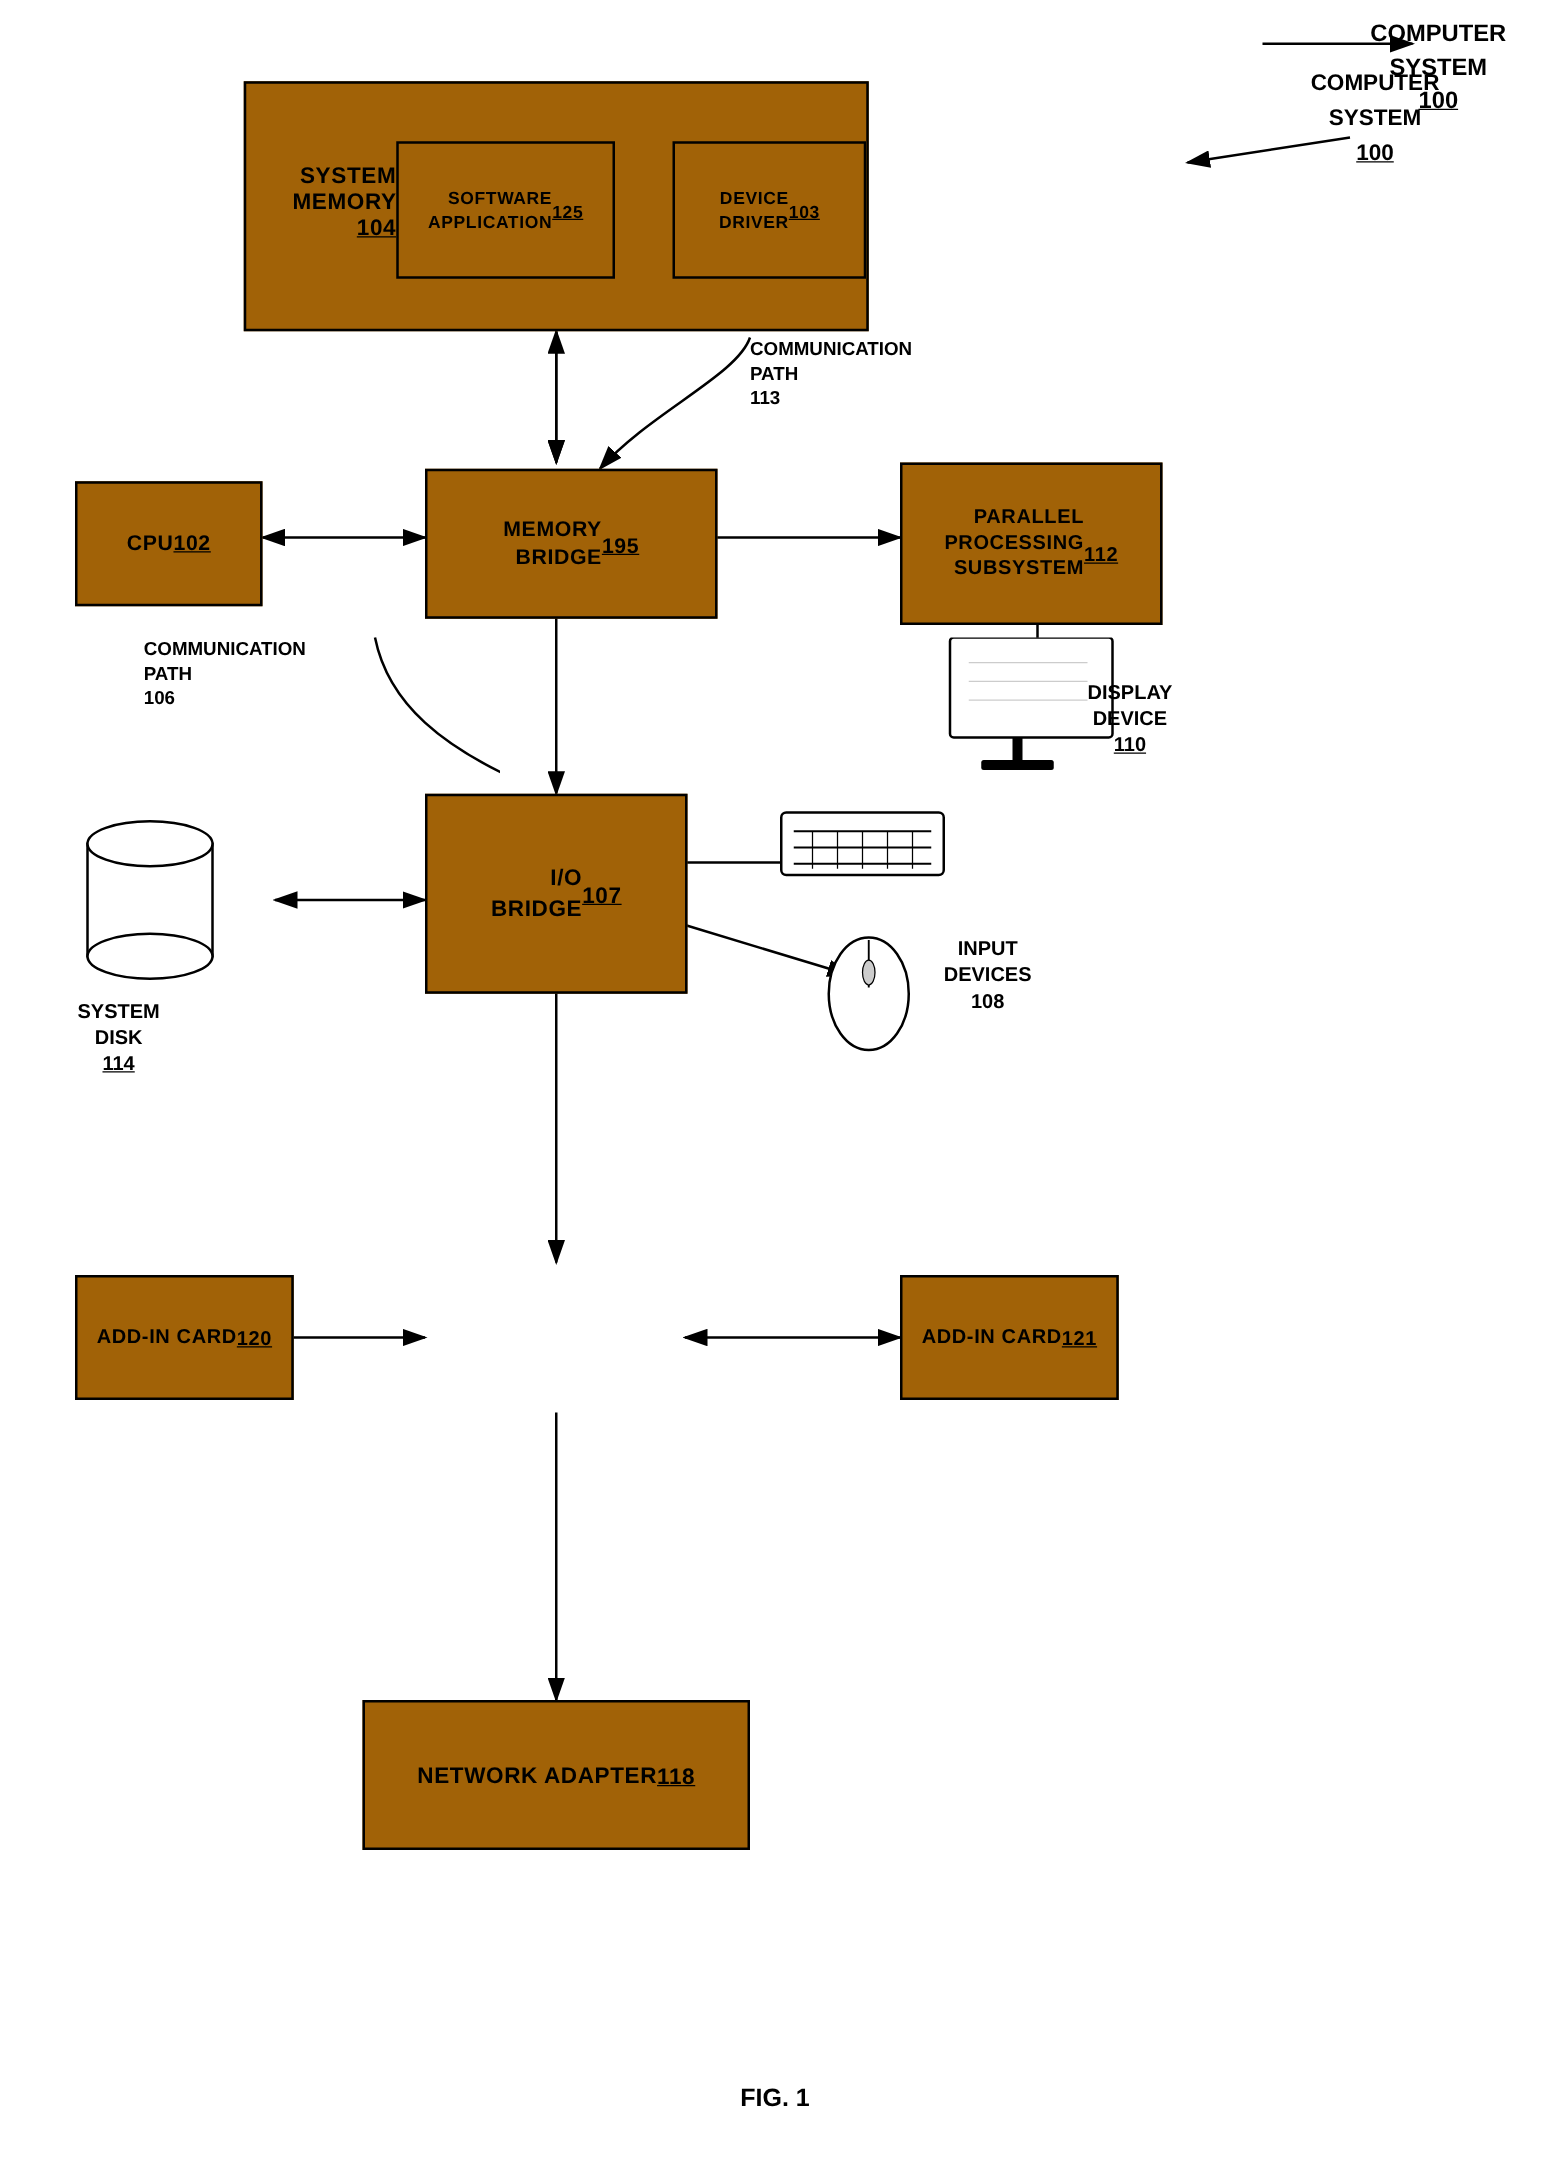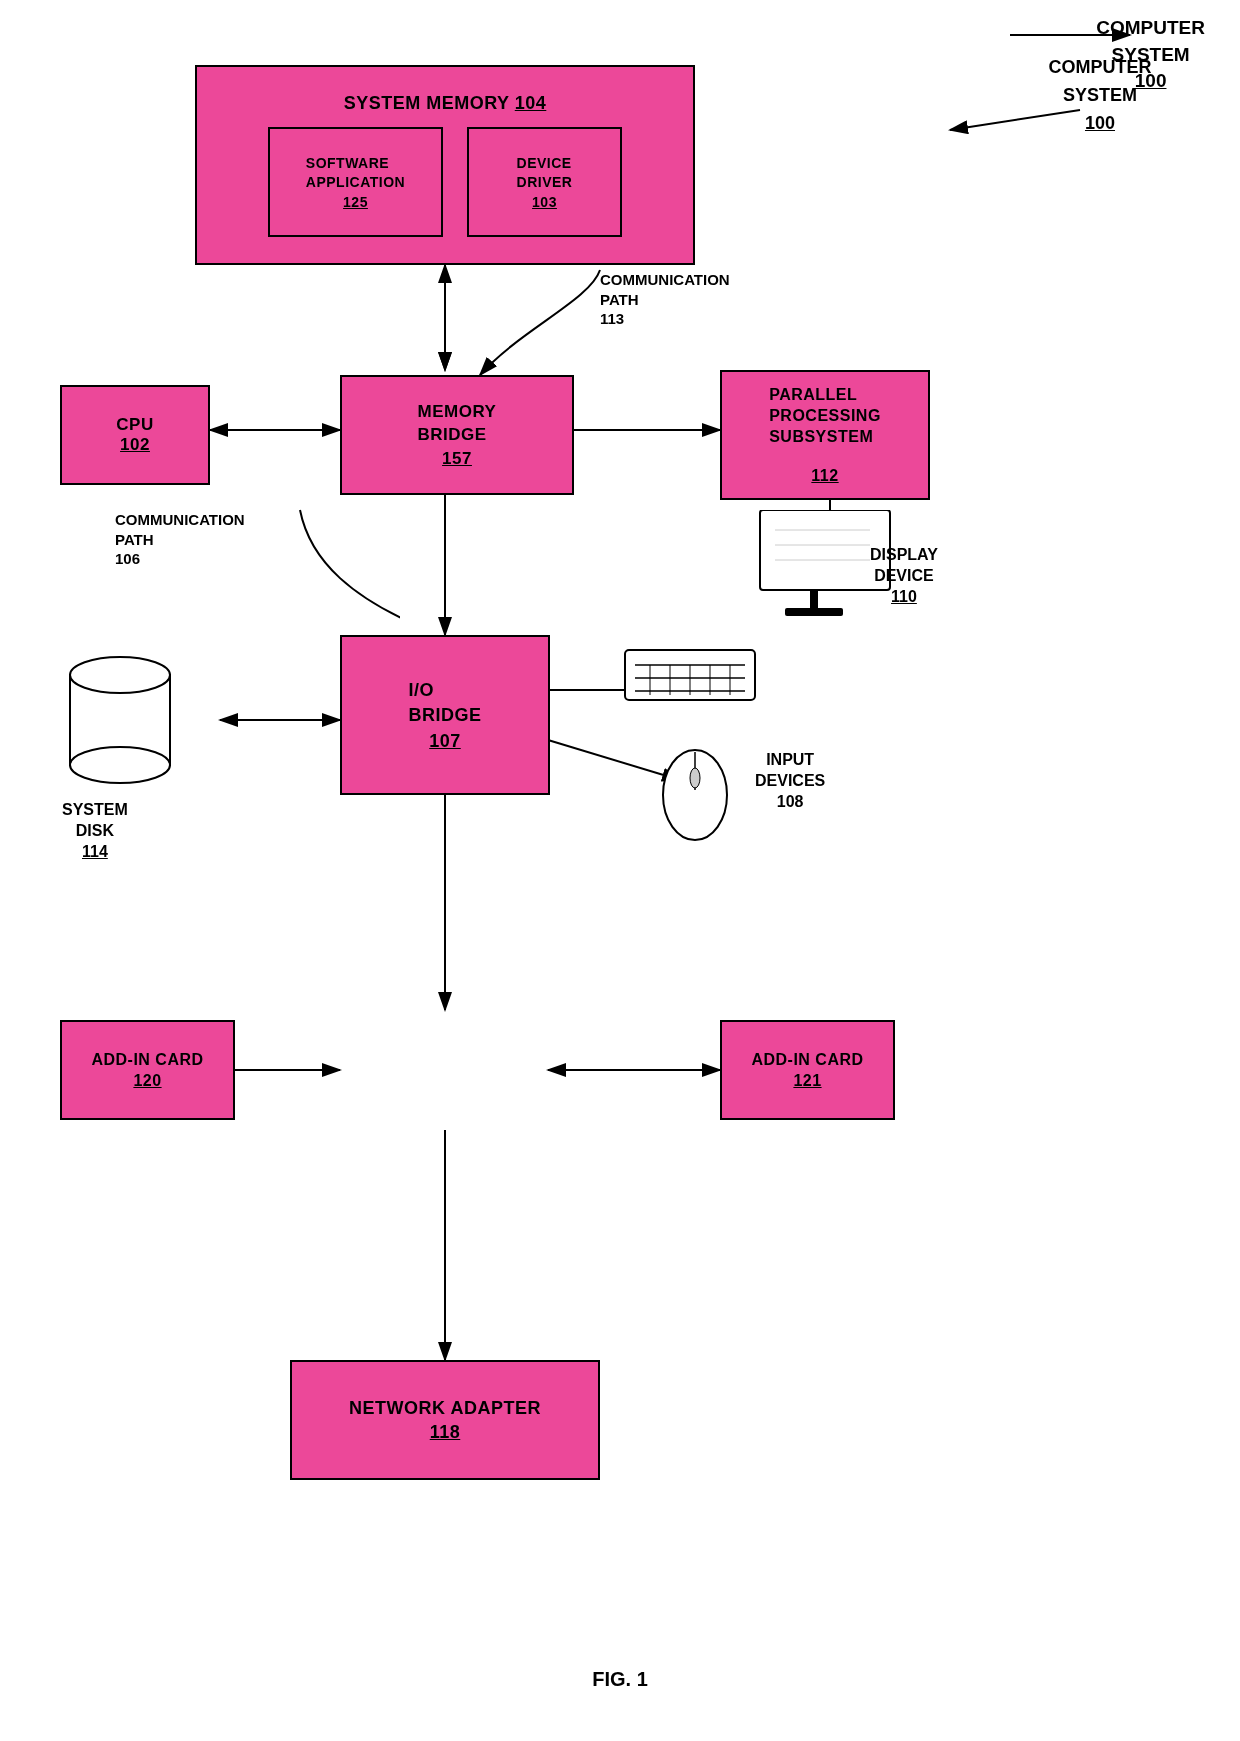--- a/index.html
+++ b/index.html
@@ -13,26 +13,26 @@
     }
     .diagram-container {
       position: absolute;
       top: 0; left: 0;
       width: 1240px;
       height: 1741px;
     }
     .box {
       position: absolute;
       border: 2px solid #000;
-      background: #ec4899;
+      background: #a16207;
       display: flex;
-      flex-direction: column;
+      flex-direction: row;
       align-items: center;
       justify-content: center;
-      text-align: left;
+      text-align: right;
       font-size: 16px;
       font-weight: bold;
       letter-spacing: 0.5px;
     }
     .label-text {
       font-size: 16px;
       font-weight: bold;
       text-align: center;
       position: absolute;
     }
@@ -134,21 +134,21 @@
         <polygon points="0 0, 10 3.5, 0 7" fill="#000"></polygon>
       </marker>
     </defs>
     <line x1="1080" y1="110" x2="950" y2="130" stroke="#000" stroke-width="2" marker-end="url(#ah3)"></line>
   </svg>
 
   <div class="box" style="left: 195px; top: 65px; width: 500px; height: 200px;">
     <div style="font-size:18px; font-weight:bold; margin-bottom: 8px;">
       <span>SYSTEM MEMORY</span> <span style="text-decoration:underline;">104</span>
     </div>
-    <div style="display:flex; gap:24px; margin-top:5px;">
+    <div style="display:flex; gap:46px; margin-top:5px;">
 
       <div class="box" style="position:relative; width:175px; height:110px; font-size:14px;">
         <span style="white-space:pre-line; line-height:1.3;">SOFTWARE
 APPLICATION</span>
         <span style="text-decoration:underline; display:block; margin-top:3px;">125</span>
       </div>
 
       <div class="box" style="position:relative; width:155px; height:110px; font-size:14px;">
         <span style="white-space:pre-line; line-height:1.3;">DEVICE
 DRIVER</span>
@@ -162,21 +162,21 @@
   </div>
 
   <div class="box" style="left:60px; top:385px; width:150px; height:100px; font-size:17px;">
     <span>CPU</span>
     <span style="text-decoration:underline; display:block;">102</span>
   </div>
 
   <div class="box" style="left:340px; top:375px; width:234px; height:120px; font-size:17px;">
     <span style="white-space:pre-line; line-height:1.3;">MEMORY
 BRIDGE</span>
-    <span style="text-decoration:underline; display:block; margin-top:3px;">157</span>
+    <span style="text-decoration:underline; display:block; margin-top:3px;">195</span>
   </div>
 
   <div class="box" style="left:720px; top:370px; width:210px; height:130px; font-size:16px;">
     <span style="white-space:pre-line; line-height:1.3;">PARALLEL
 PROCESSING
 SUBSYSTEM</span>
     <span style="text-decoration:underline; display:block; margin-top:19px;">112</span>
   </div>
 
   <div class="arrow-label" style="left:115px; top:510px; font-size:15px; line-height:1.3; text-align:left;">

